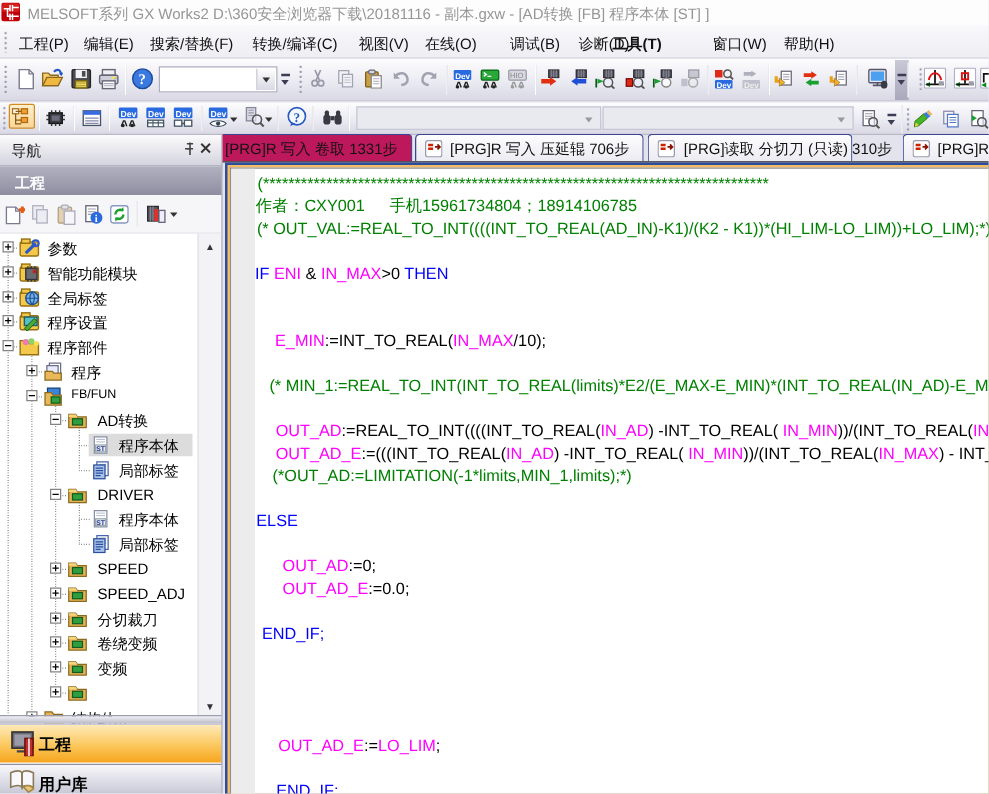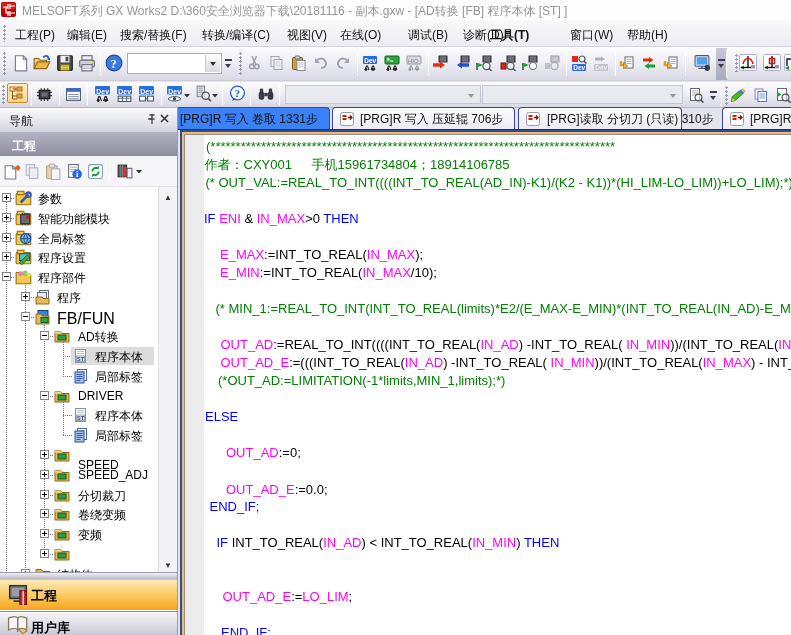--- a/index.html
+++ b/index.html
@@ -498,21 +498,21 @@
     <path d="M1 8h6l1 1.5h6V15H1z" fill="#e8b85a" stroke="#8a6a20"></path>
   </svg>
 <div class="abs" style="left:57px;top:290px;font-size:12px;white-space:pre;">程序</div>
 <div class="hdot" style="left:25px;top:317px;width:9px;"></div>
 <div class="expander" style="left:21px;top:312px;"></div>
 <svg class="abs" style="left:35px;top:309px" width="16" height="16" viewBox="0 0 16 16">
     <rect x="3" y="1.5" width="10" height="8" fill="#3a85d8" stroke="#163f78"></rect>
     <path d="M1 5h5l1.5 2H14v8H1z" fill="#e8b85a" stroke="#8a6a20"></path>
     <rect x="6" y="8.5" width="7" height="5" fill="#30a040" stroke="#0e5e1c"></rect>
   </svg>
-<div class="abs" style="left:57px;top:310px;font-size:16px;white-space:pre;">FB/FUN</div>
+<div class="abs" style="left:57px;top:310px;font-size:10px;white-space:pre;">FB/FUN</div>
 <div class="hdot" style="left:44px;top:336px;width:9px;"></div>
 <div class="expander" style="left:40px;top:331px;"></div>
 <svg class="abs" style="left:54px;top:328px" width="16" height="16" viewBox="0 0 16 16">
     <path d="M1 3.5h5.5L8 5.5h7V14H1z" fill="#e8b453" stroke="#8a6a20"></path>
     <rect x="4" y="7" width="8" height="5" fill="#2f9e3f" stroke="#115c20"></rect>
     <path d="M1 3.5h5.5L8 5.5H1z" fill="#f6d47c"></path>
   </svg>
 <div class="abs" style="left:78px;top:329px;font-size:12px;white-space:pre;">AD转换</div>
 <div class="hdot" style="left:63px;top:356px;width:9px;"></div>
 <div class="abs" style="left:71px;top:347px;width:83px;height:18px;background:#dcdcdc;"></div>
@@ -555,21 +555,21 @@
     <path d="M3.5 6.5h6M3.5 8.5h6M3.5 10.5h6M3.5 12.5h4" stroke="#2c4c9c" stroke-width="0.9"></path>
   </svg>
 <div class="abs" style="left:95px;top:428px;font-size:12px;white-space:pre;">局部标签</div>
 <div class="hdot" style="left:44px;top:455px;width:9px;"></div>
 <div class="expander plus" style="left:40px;top:450px;"></div>
 <svg class="abs" style="left:54px;top:447px" width="16" height="16" viewBox="0 0 16 16">
     <path d="M1 3.5h5.5L8 5.5h7V14H1z" fill="#e8b453" stroke="#8a6a20"></path>
     <rect x="4" y="7" width="8" height="5" fill="#2f9e3f" stroke="#115c20"></rect>
     <path d="M1 3.5h5.5L8 5.5H1z" fill="#f6d47c"></path>
   </svg>
-<div class="abs" style="left:78px;top:458px;font-size:12px;white-space:pre;">SPEED</div>
+<div class="abs" style="left:78px;top:448px;font-size:12px;white-space:pre;">SPEED</div>
 <div class="hdot" style="left:44px;top:475px;width:9px;"></div>
 <div class="expander plus" style="left:40px;top:470px;"></div>
 <svg class="abs" style="left:54px;top:467px" width="16" height="16" viewBox="0 0 16 16">
     <path d="M1 3.5h5.5L8 5.5h7V14H1z" fill="#e8b453" stroke="#8a6a20"></path>
     <rect x="4" y="7" width="8" height="5" fill="#2f9e3f" stroke="#115c20"></rect>
     <path d="M1 3.5h5.5L8 5.5H1z" fill="#f6d47c"></path>
   </svg>
 <div class="abs" style="left:78px;top:468px;font-size:12px;white-space:pre;">SPEED_ADJ</div>
 <div class="hdot" style="left:44px;top:495px;width:9px;"></div>
 <div class="expander plus" style="left:40px;top:490px;"></div>
@@ -616,21 +616,21 @@
 <div class="abs sbarrow" style="left:161px;top:559px;">▼</div>
 <div class="abs" id="splitbar"></div>
 <div class="abs navbtn" id="btn-gc">
     <span>工程</span>
   </div>
 <div class="abs navbtn" id="btn-lib">
     <span>用户库</span>
   </div>
 
 <div class="abs" id="tabbar"></div>
-<div class="tab" style="left:178px;width:152px;border-left:none;border-radius:0 4px 0 0;background:#3b82f6;text-align:right;">
+<div class="tab" style="left:178px;width:152px;border-left:none;border-radius:0 4px 0 0;background:#be185d;text-align:right;">
     <span class="tx" style="left:2px;">[PRG]R 写入 卷取 1331步</span>
   </div>
 <div class="tab" style="left:332px;width:183px;">
     <span class="tx" style="left:27px;">[PRG]R 写入 压延辊 706步</span>
   </div>
 <svg class="abs" style="left:340px;top:112px" width="14" height="14" viewBox="0 0 14 14">
     <rect x="0.5" y="0.5" width="13" height="13" rx="2" fill="#fff" stroke="#9a9aae"></rect>
     <path d="M2.5 4h4M2.5 7h4" stroke="#cc2200" stroke-width="2"></path>
     <path d="M8 5.5l4 0M10 3.5l2 2-2 2" stroke="#881100" stroke-width="1.3" fill="none"></path>
   </svg>
@@ -654,31 +654,29 @@
 
 <div class="abs" id="edframe"></div>
 <div class="abs" id="edframe2"></div>
 <div class="abs" id="edcontent"></div>
 <div class="abs" id="edmargin"></div>
 <div class="abs" id="code">
     <div class="cl" style="top:3px;left:6px;"><span class="g">(********************************************************************************</span></div>
 <div class="cl" style="top:21px;left:4.5px;"><span class="g">作者：CXY001</span><span class="g" style="position:absolute;left:107px;top:0;">手机15961734804；18914106785</span></div>
 <div class="cl" style="top:39px;left:5.5px;"><span class="g">(* OUT_VAL:=REAL_TO_INT((((INT_TO_REAL(AD_IN)-K1)/(K2 - K1))*(HI_LIM-LO_LIM))+LO_LIM);*)</span></div>
 <div class="cl" style="top:75px;left:4px;"><span class="b">IF </span><span class="m">ENI</span><span class="k"> &amp; </span><span class="m">IN_MAX</span><span class="k">&gt;0 </span><span class="b">THEN</span></div>
-<div class="cl" style="top:111px;left:20px;"><span class="m">E_MAX</span><span class="k">:=INT_TO_REAL(</span><span class="m">IN_MAX</span><span class="k">);</span></div>
 <div class="cl" style="top:129px;left:20px;"><span class="m">E_MIN</span><span class="k">:=INT_TO_REAL(</span><span class="m">IN_MAX</span><span class="k">/10);</span></div>
 <div class="cl" style="top:165px;left:15.5px;"><span class="g">(* MIN_1:=REAL_TO_INT(INT_TO_REAL(limits)*E2/(E_MAX-E_MIN)*(INT_TO_REAL(IN_AD)-E_MIN));*)</span></div>
 <div class="cl" style="top:201px;left:20.5px;"><span class="m">OUT_AD</span><span class="k">:=REAL_TO_INT((((INT_TO_REAL(</span><span class="m">IN_AD</span><span class="k">) -INT_TO_REAL( </span><span class="m">IN_MIN</span><span class="k">))/(INT_TO_REAL(</span><span class="m">IN_MAX</span></div>
 <div class="cl" style="top:219px;left:20.5px;"><span class="m">OUT_AD_E</span><span class="k">:=(((INT_TO_REAL(</span><span class="m">IN_AD</span><span class="k">) -INT_TO_REAL( </span><span class="m">IN_MIN</span><span class="k">))/(INT_TO_REAL(</span><span class="m">IN_MAX</span><span class="k">) - INT_TO_REAL(</span></div>
 <div class="cl" style="top:237px;left:18px;"><span class="g">(*OUT_AD:=LIMITATION(-1*limits,MIN_1,limits);*)</span></div>
 <div class="cl" style="top:273px;left:5px;"><span class="b">ELSE</span></div>
 <div class="cl" style="top:309px;left:26px;"><span class="m">OUT_AD</span><span class="k">:=0;</span></div>
-<div class="cl" style="top:327px;left:26px;margin-top:19px;"><span class="m">OUT_AD_E</span><span class="k">:=0.0;</span></div>
+<div class="cl" style="top:327px;left:26px;"><span class="m">OUT_AD_E</span><span class="k">:=0.0;</span></div>
 <div class="cl" style="top:363px;left:9.5px;"><span class="b">END_IF;</span></div>
-<div class="cl" style="top:399px;left:16.5px;"><span class="b">IF </span><span class="k">INT_TO_REAL(</span><span class="m">IN_AD</span><span class="k">) &lt; INT_TO_REAL(</span><span class="m">IN_MIN</span><span class="k">) </span><span class="b">THEN</span></div>
 <div class="cl" style="top:453px;left:22.5px;"><span class="m">OUT_AD_E</span><span class="k">:=</span><span class="m">LO_LIM</span><span class="k">;</span></div>
 <div class="cl" style="top:489px;left:21px;"><span class="b">END_IF;</span></div>
   </div>
 <svg class="abs" style="left:7px;top:583px" width="22" height="22" viewBox="0 0 17 17">
     <rect x="2" y="2" width="13" height="10" fill="#6a6a74" stroke="#333"></rect>
     <rect x="3.5" y="3.5" width="10" height="7" fill="#9a9aa8"></rect>
     <path d="M5 14h8" stroke="#444" stroke-width="1.5"></path>
     <rect x="10" y="6" width="5" height="11" fill="#c03028" stroke="#701410"></rect>
     <rect x="12" y="6" width="1" height="11" fill="#e8e8f0"></rect>
   </svg>

